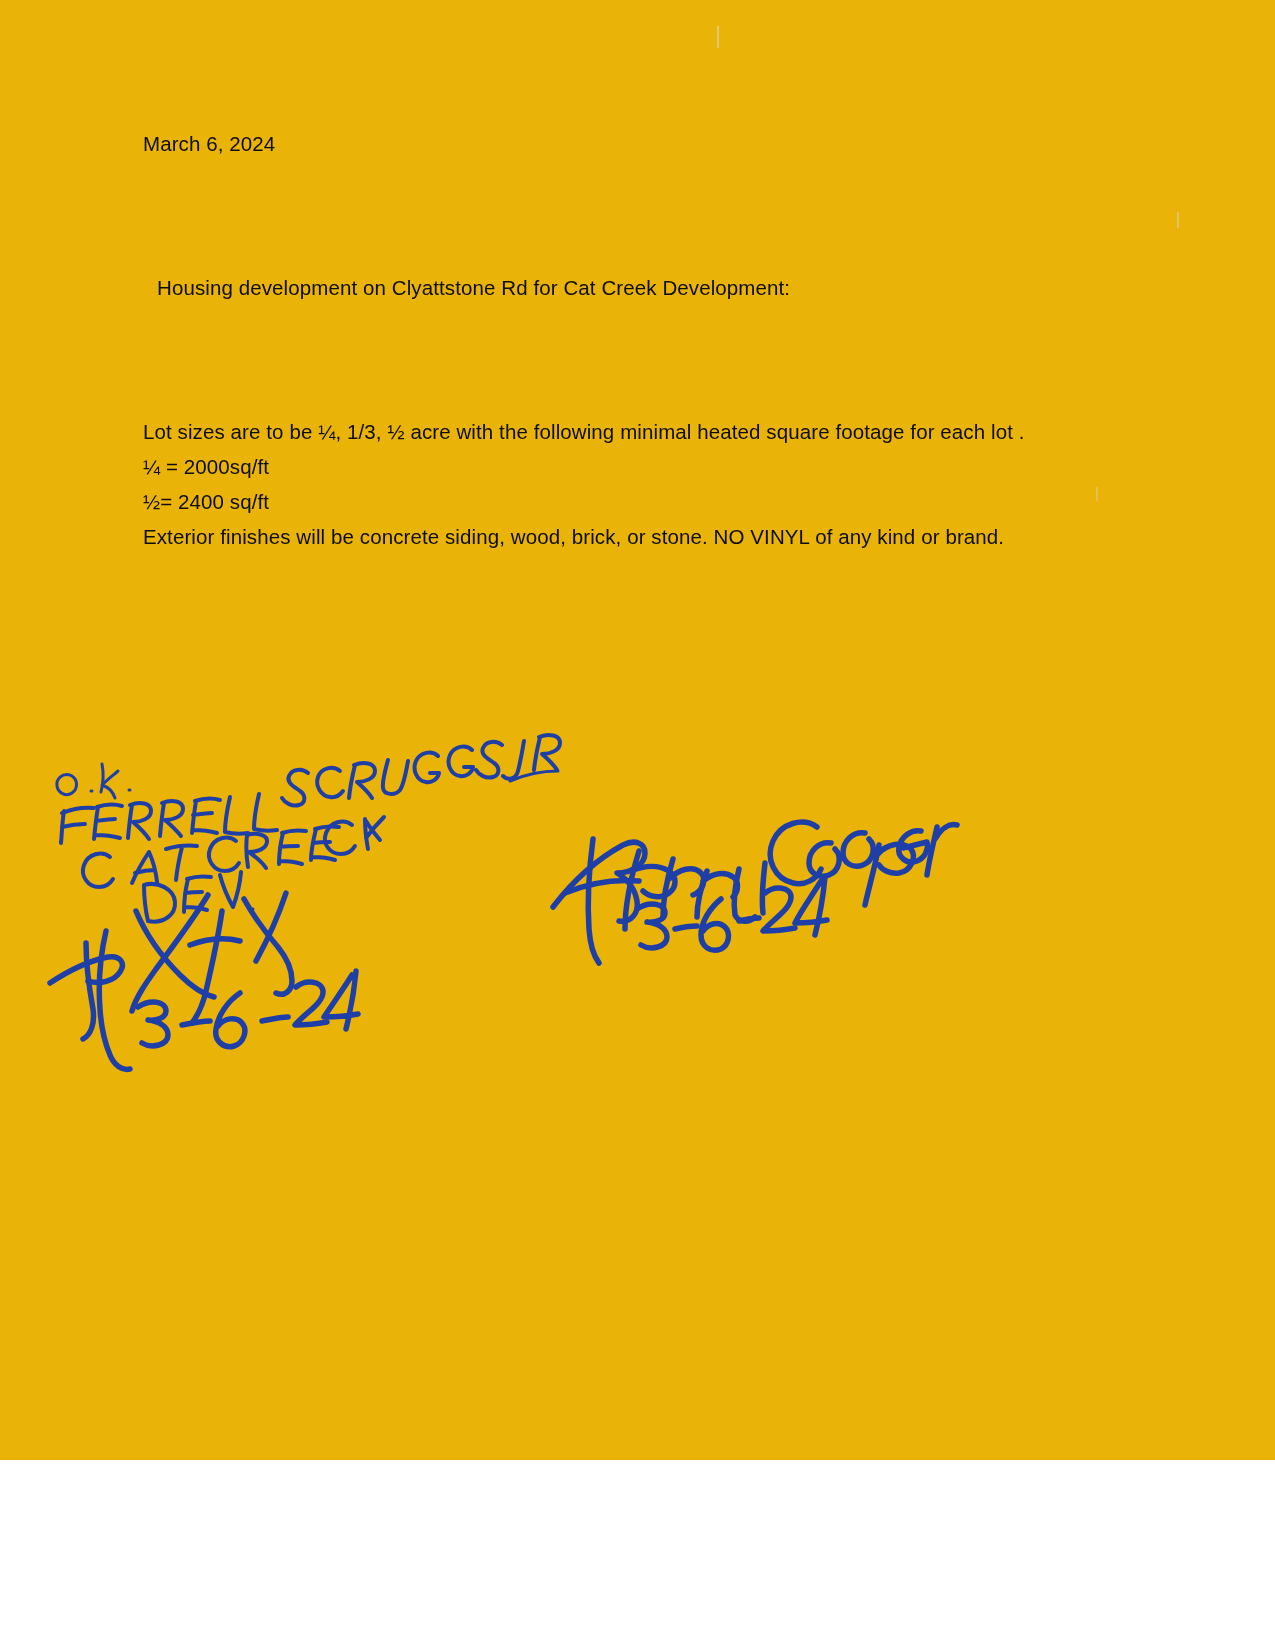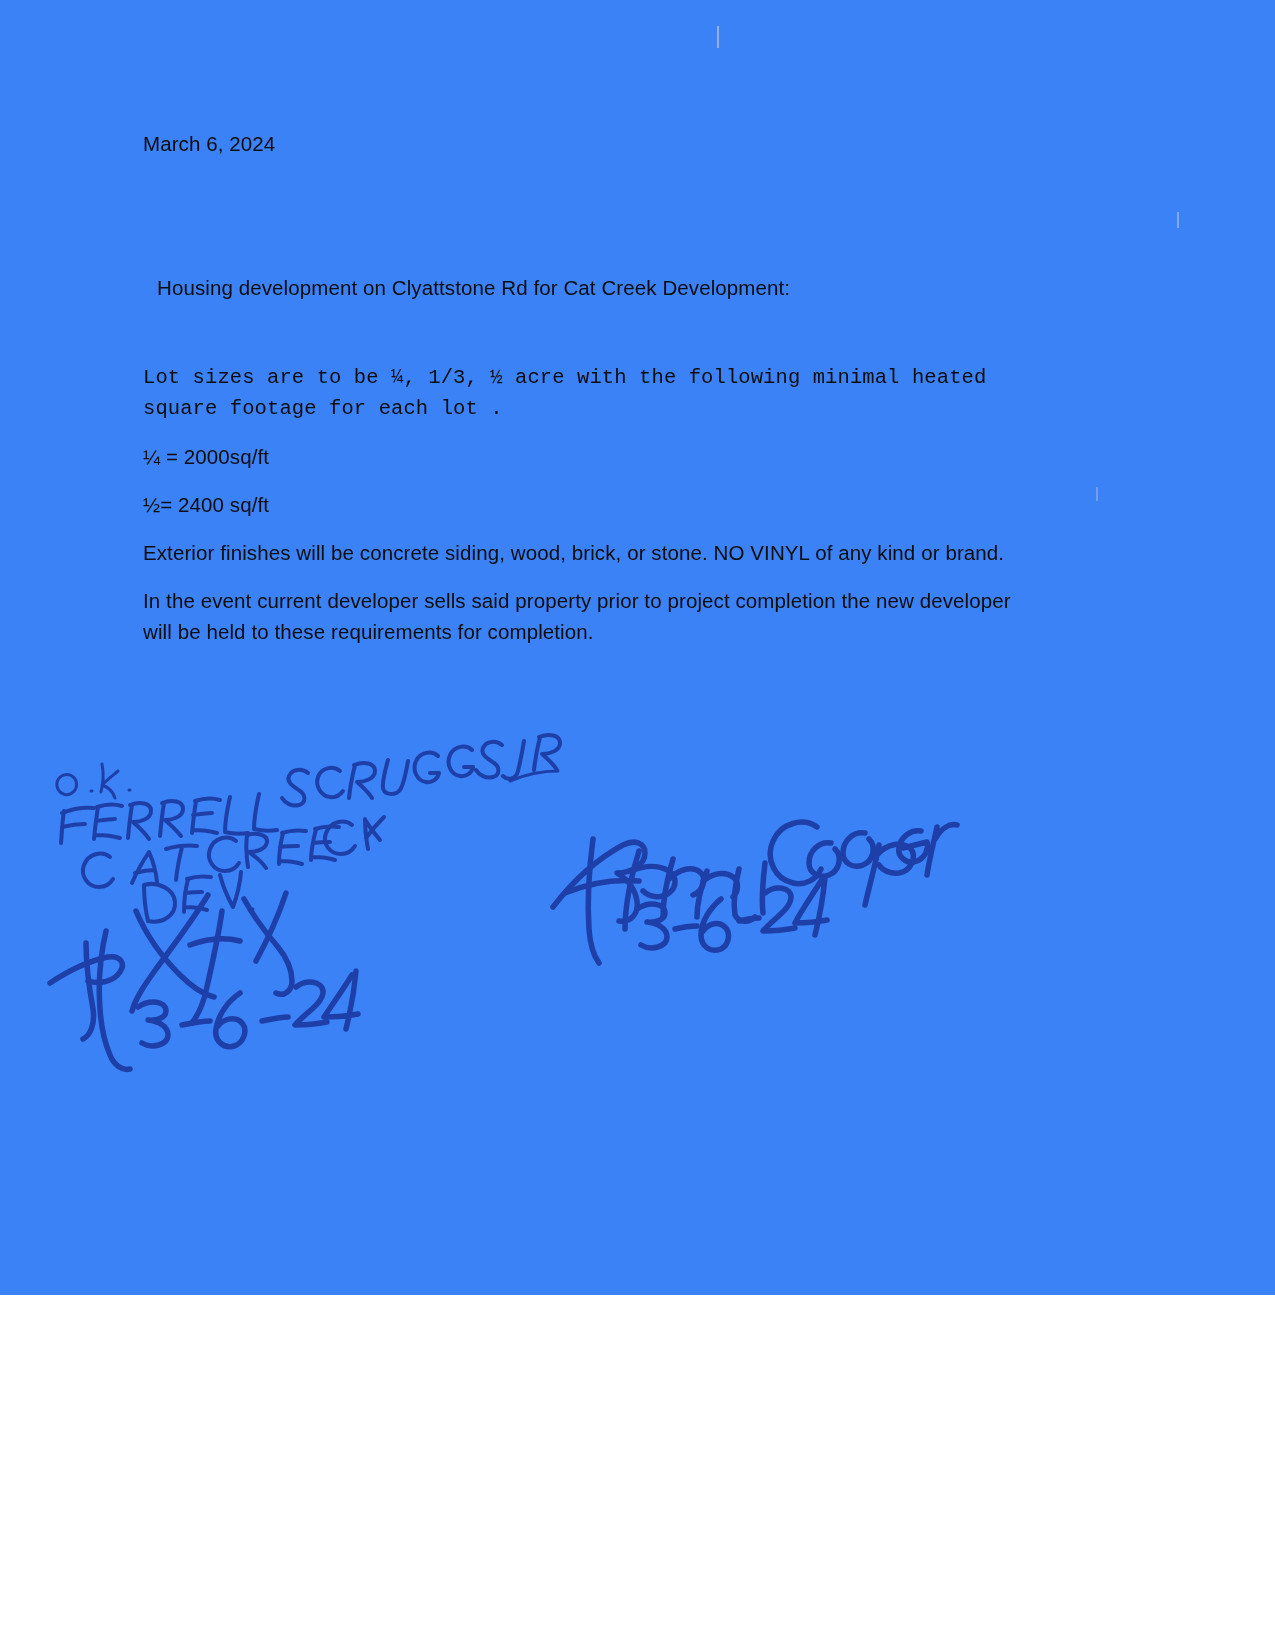--- a/index.html
+++ b/index.html
@@ -14,22 +14,22 @@
     font-family: "Liberation Sans", sans-serif;
     color: #0d0d0d;
     overflow: hidden;
   }
 
   .page {
     position: absolute;
     top: 0;
     left: 0;
     width: 1275px;
-    height: 1295px;
-    background: #3b82f6;
+    height: 1460px;
+    background: #eab308;
   }
 
   
   .scan-mark {
     position: absolute;
     background: #d8d8d8;
   }
   .scan-mark.m1 { left: 717px; top: 26px; width: 2px; height: 22px; opacity: .55; }
   .scan-mark.m2 { left: 1177px; top: 212px; width: 2px; height: 16px; opacity: .45; }
   .scan-mark.m3 { left: 1096px; top: 487px; width: 2px; height: 14px; opacity: .35; }
@@ -55,22 +55,22 @@
     margin: 116px 0 0 14px;
   }
 
   .para {
     font-size: 20.5px;
     line-height: 31px;
     letter-spacing: .1px;
     margin: 0;
   }
 
-  .para.first-body { margin-top: 60px; font-family: Liberation Mono, monospace; }
-  .para.spaced { margin-top: 17px; }
+  .para.first-body { margin-top: 114px; }
+  .para.spaced { margin-top: 4px; }
 
   .signatures {
     position: absolute;
     left: 0;
     top: 0;
     width: 1275px;
     height: 1650px;
     pointer-events: none;
   }
 
@@ -109,21 +109,20 @@
 
     <p class="para first-body">Lot sizes are to be ¼, 1/3, ½  acre with the following minimal heated square footage for each lot .</p>
 
     <p class="para spaced">¼ = 2000sq/ft</p>
 
 
     <p class="para spaced">½= 2400 sq/ft</p>
 
     <p class="para spaced">Exterior finishes will be concrete siding, wood, brick, or stone. NO VINYL of any kind or brand.</p>
 
-    <p class="para spaced">In the event current developer sells said property prior to project completion the new developer will be held to these requirements for completion.</p>
 
   </div>
 
   <div class="signatures">
 
     <svg class="sig-svg sig-left" width="400" height="320" viewBox="0 0 400 320" aria-hidden="true">
 
       <path class="sig-ink thin" d="M30 40 c-8 -2 -14 4 -13 11 c1 7 9 11 15 7 c6 -4 6 -13 0 -17 z"></path>
       <path class="sig-ink thin" d="M51 56 l1 0"></path>
       <path class="sig-ink thin" d="M62 29 c2 10 1 20 -1 28 M78 36 c-7 6 -12 10 -16 14 c6 2 11 7 13 13"></path>

